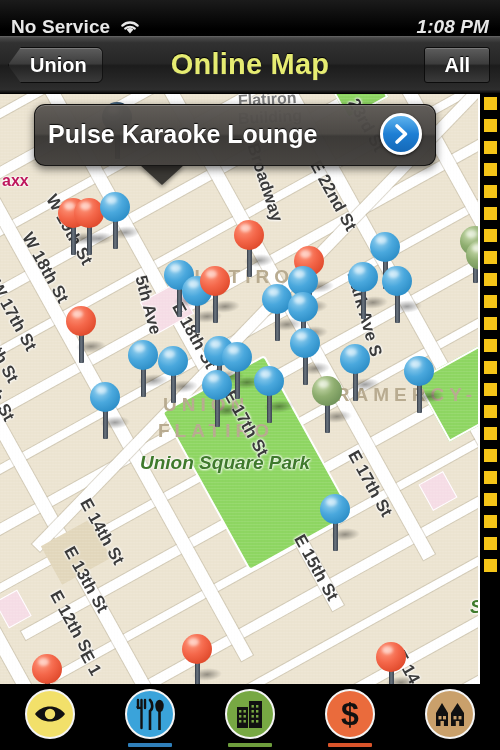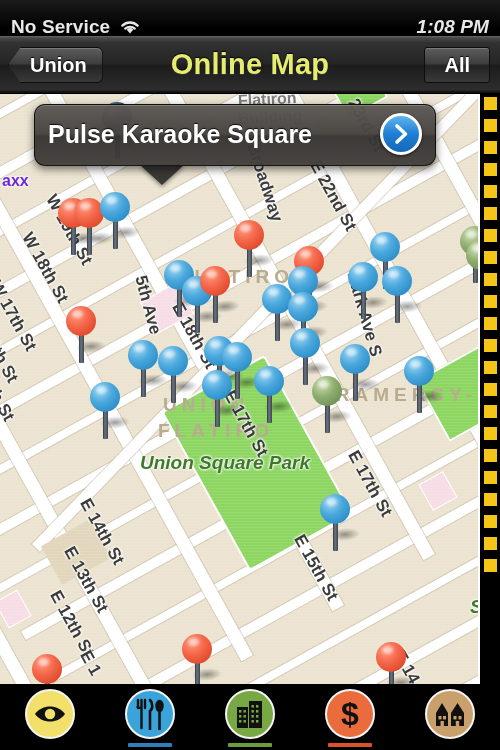--- a/index.html
+++ b/index.html
@@ -108,21 +108,21 @@
     font-family: "Liberation Sans", sans-serif; white-space: nowrap;
     text-shadow: 0 0 3px #fff, 0 0 3px #fff, 0 0 2px #fff;
   }
   .maplabel.park-name {
     color: #3f7a2c; font-style: italic; font-weight: bold; font-size: 19px;
   }
   .maplabel.hood {
     color: #b8ab90; font-weight: bold; letter-spacing: 5px; font-size: 19px;
     text-shadow: none;
   }
-  .maplabel.poi { color: #6d28d9; font-size: 16px; font-weight: bold; }
+  .maplabel.poi { color: #be185d; font-size: 16px; font-weight: bold; }
   .maplabel.bld { color: #7d7d7d; font-size: 16px; font-weight: bold; }
 
   
   .pin { position: absolute; width: 30px; height: 58px; }
   .pin .shadow {
     position: absolute; left: 10px; top: 34px; width: 30px; height: 13px;
     background: radial-gradient(ellipse at center, rgba(0,0,0,.38) 0%, rgba(0,0,0,0) 70%);
     transform: skewX(-18deg);
   }
   .pin .stick {
@@ -468,21 +468,21 @@
             <span class="shadow"></span>
             <span class="stick"></span>
             <span class="head"></span>
           </div>
         </div>
     </div>
 
     <div class="callout-tail"></div>
     <div class="callout">
       <div class="callout-text">
-        <div class="callout-title">Pulse Karaoke Square</div>
+        <div class="callout-title">Pulse Karaoke Lounge</div>
       </div>
       <div class="disclosure">
         <svg width="20" height="22" viewBox="0 0 20 22">
           <path d="M6 3 L14.5 11 L6 19" stroke="#fff" stroke-width="3.6" fill="none" stroke-linecap="round" stroke-linejoin="round"></path>
         </svg>
       </div>
     </div>
   </div>
 
   <div class="filmstrip" id="filmstrip">

